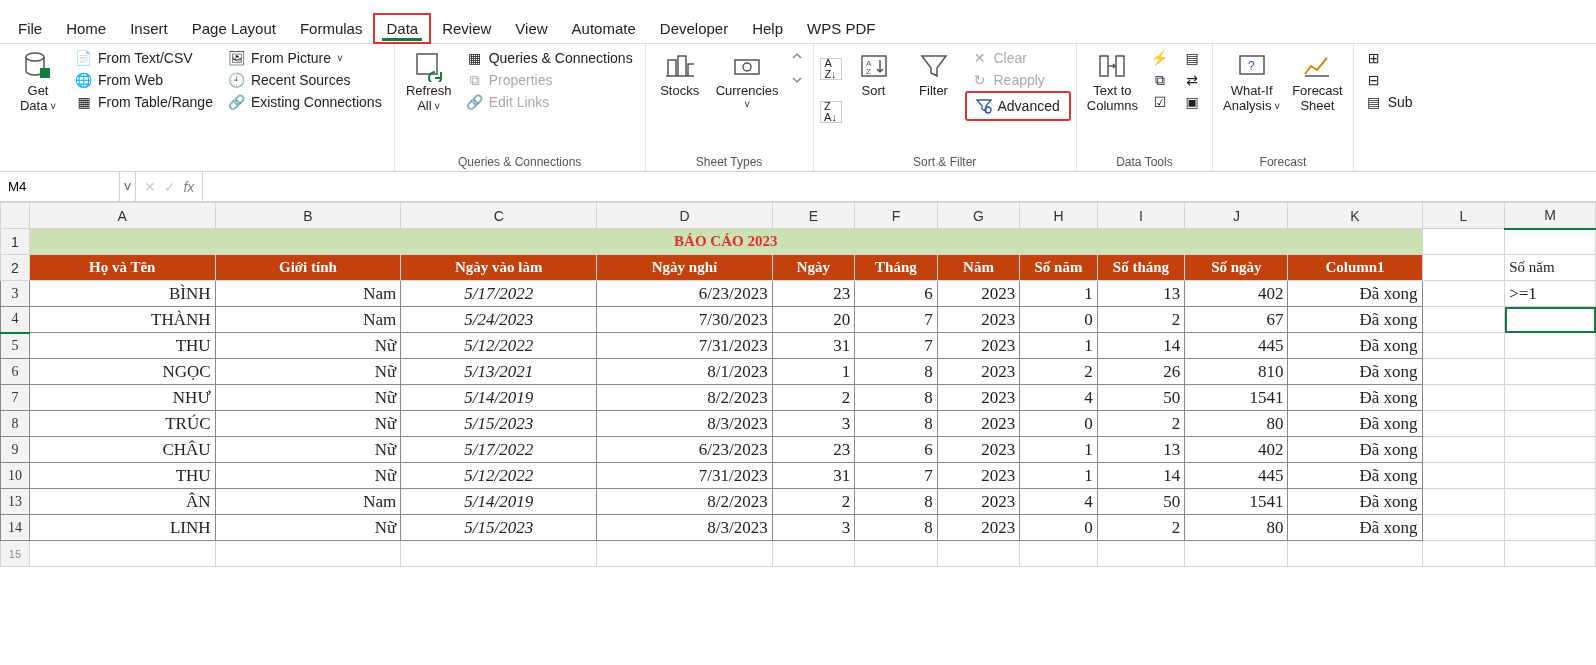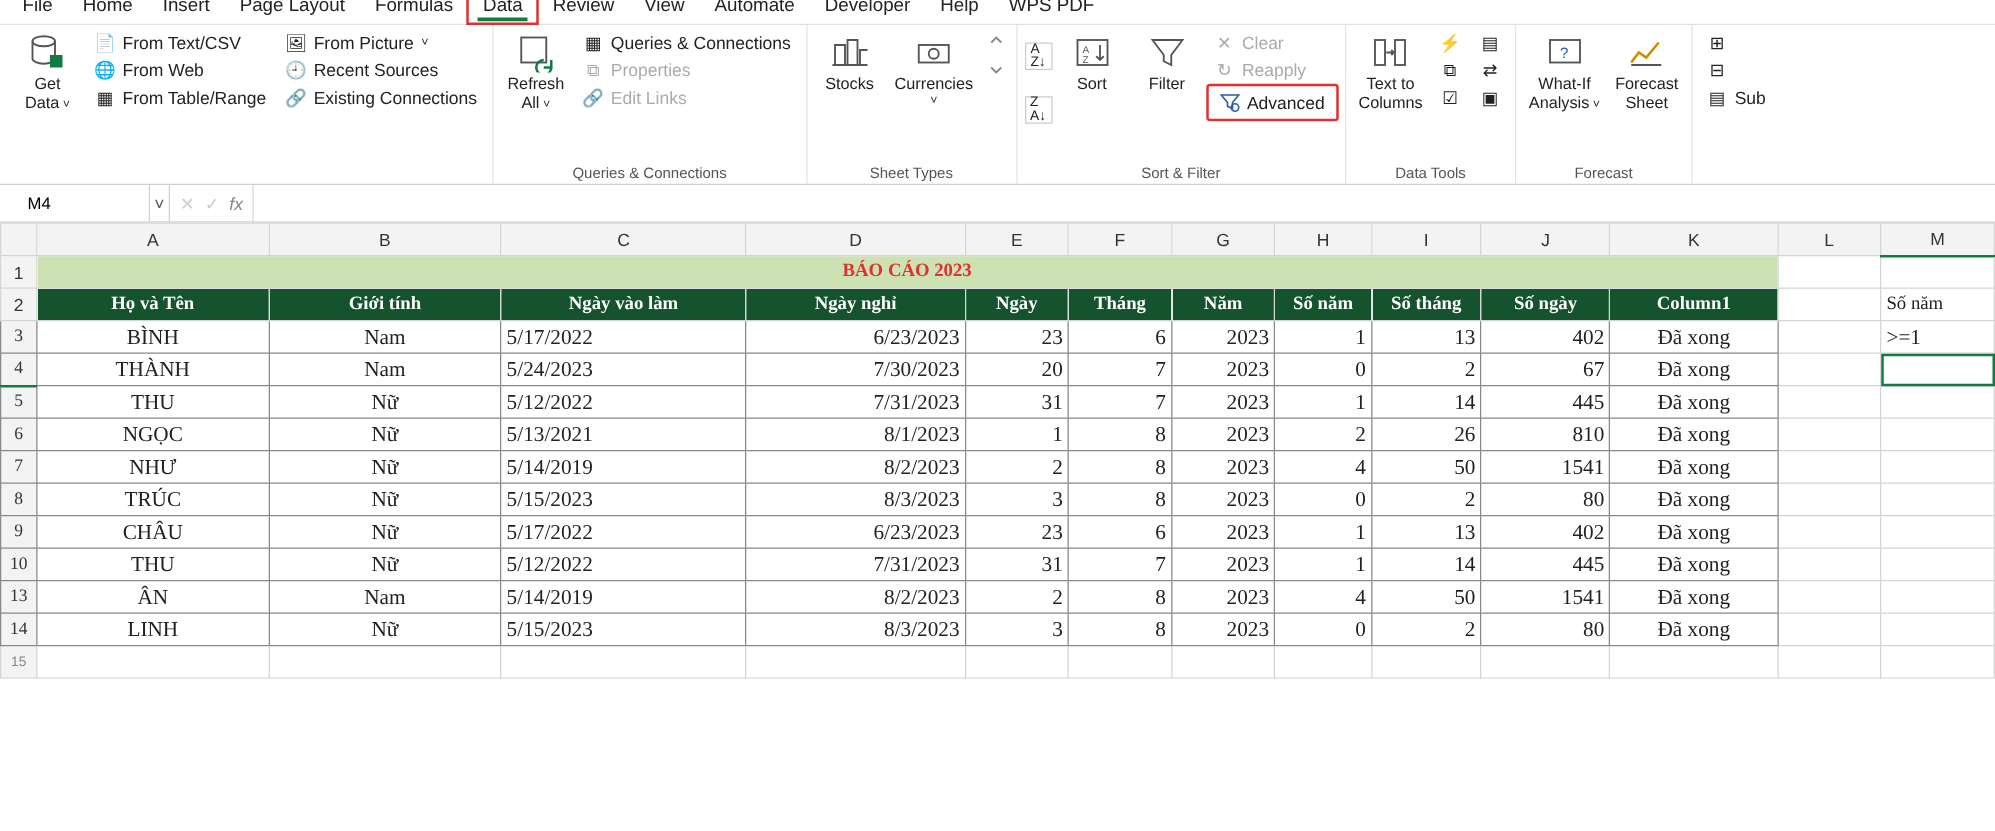--- a/index.html
+++ b/index.html
@@ -8,21 +8,21 @@
     font-family: "Segoe UI", Arial, sans-serif;
     font-size: 14px;
     background: #fff;
     color: #222;
     overflow: hidden;
   }
   
   .menubar {
     display: flex;
     align-items: flex-end;
-    height: 20px;
+    height: 44px;
     padding: 0 6px;
     border-bottom: 1px solid #e1e1e1;
   }
   .menu-item {
     padding: 6px 12px 6px;
     font-size: 15px;
     cursor: pointer;
     position: relative;
   }
   .menu-item.active {
@@ -85,21 +85,21 @@
   
   .formula-bar {
     display:flex;
     align-items:center;
     height:30px;
     border-bottom:1px solid #d0d0d0;
     font-size:14px;
   }
   .name-box {
     width:120px;
-    padding:0 22px;
+    padding:0 8px;
     border:none;
     outline:none;
     border-right:1px solid #d0d0d0;
     height:100%;
   }
   .name-drop {
     width:16px; text-align:center; border-right:1px solid #d0d0d0;
     height:100%; line-height:30px; color:#555; cursor:pointer;
   }
   .fb-icons { display:flex; gap:8px; padding:0 8px; color:#888; border-right:1px solid #d0d0d0; height:100%; align-items:center;}
@@ -128,30 +128,30 @@
   .sheet th.corner { background:#f3f3f3; }
   .title-cell {
     background:#cde2b3;
     color:#e03030;
     font-size:28px;
     font-weight:bold;
     text-align:center;
     font-family: "Times New Roman", serif;
   }
   .hdr-cell {
-    background:#14532d;
+    background:#c2410c;
     color:#fff;
     font-weight:bold;
     text-align:center;
     font-family:"Times New Roman", serif;
   }
   .data td { border:1px solid #888; font-family:"Times New Roman", serif; font-size:17px;}
   .num { text-align:right; }
-  .txt { text-align:center; }
-  .ctr { text-align:left; }
+  .txt { text-align:right; }
+  .ctr { text-align:center;font-style:italic; }
   .side-hdr { font-family:"Times New Roman", serif; font-size:17px;}
   .active-cell { outline:2px solid #107c41; outline-offset:-2px; background:#fff;}
   .colhdr.sel, .rowhdr.sel { background:#d6ead2; border-bottom:2px solid #107c41; }
 </style>
 </head>
 <body>
 
 <div class="menubar" id="menubar">
     <div class="menu-item">File</div>
     <div class="menu-item">Home</div>

